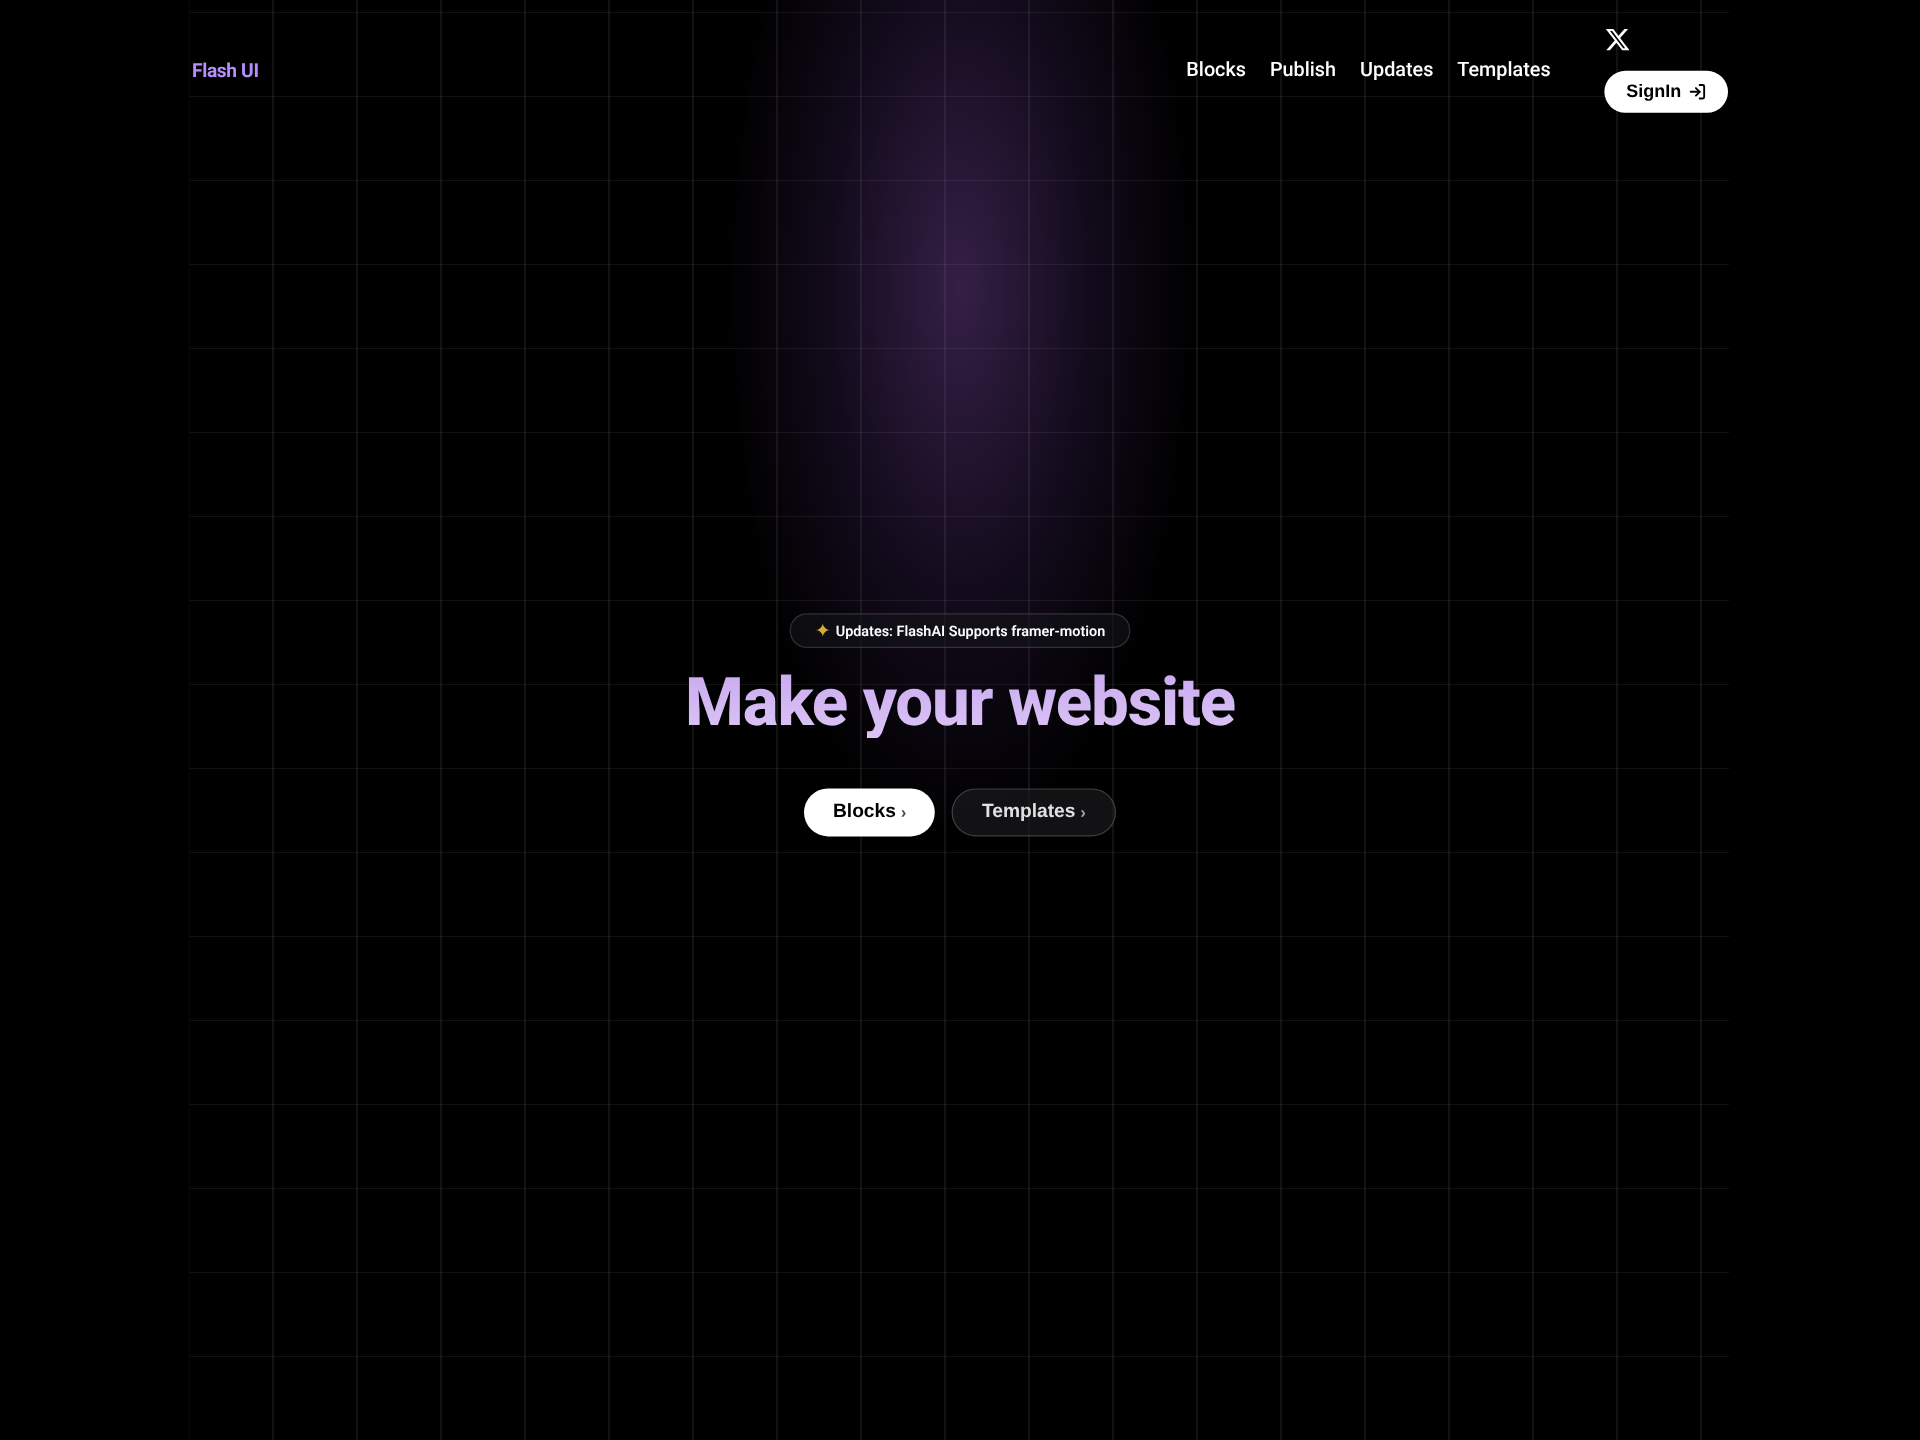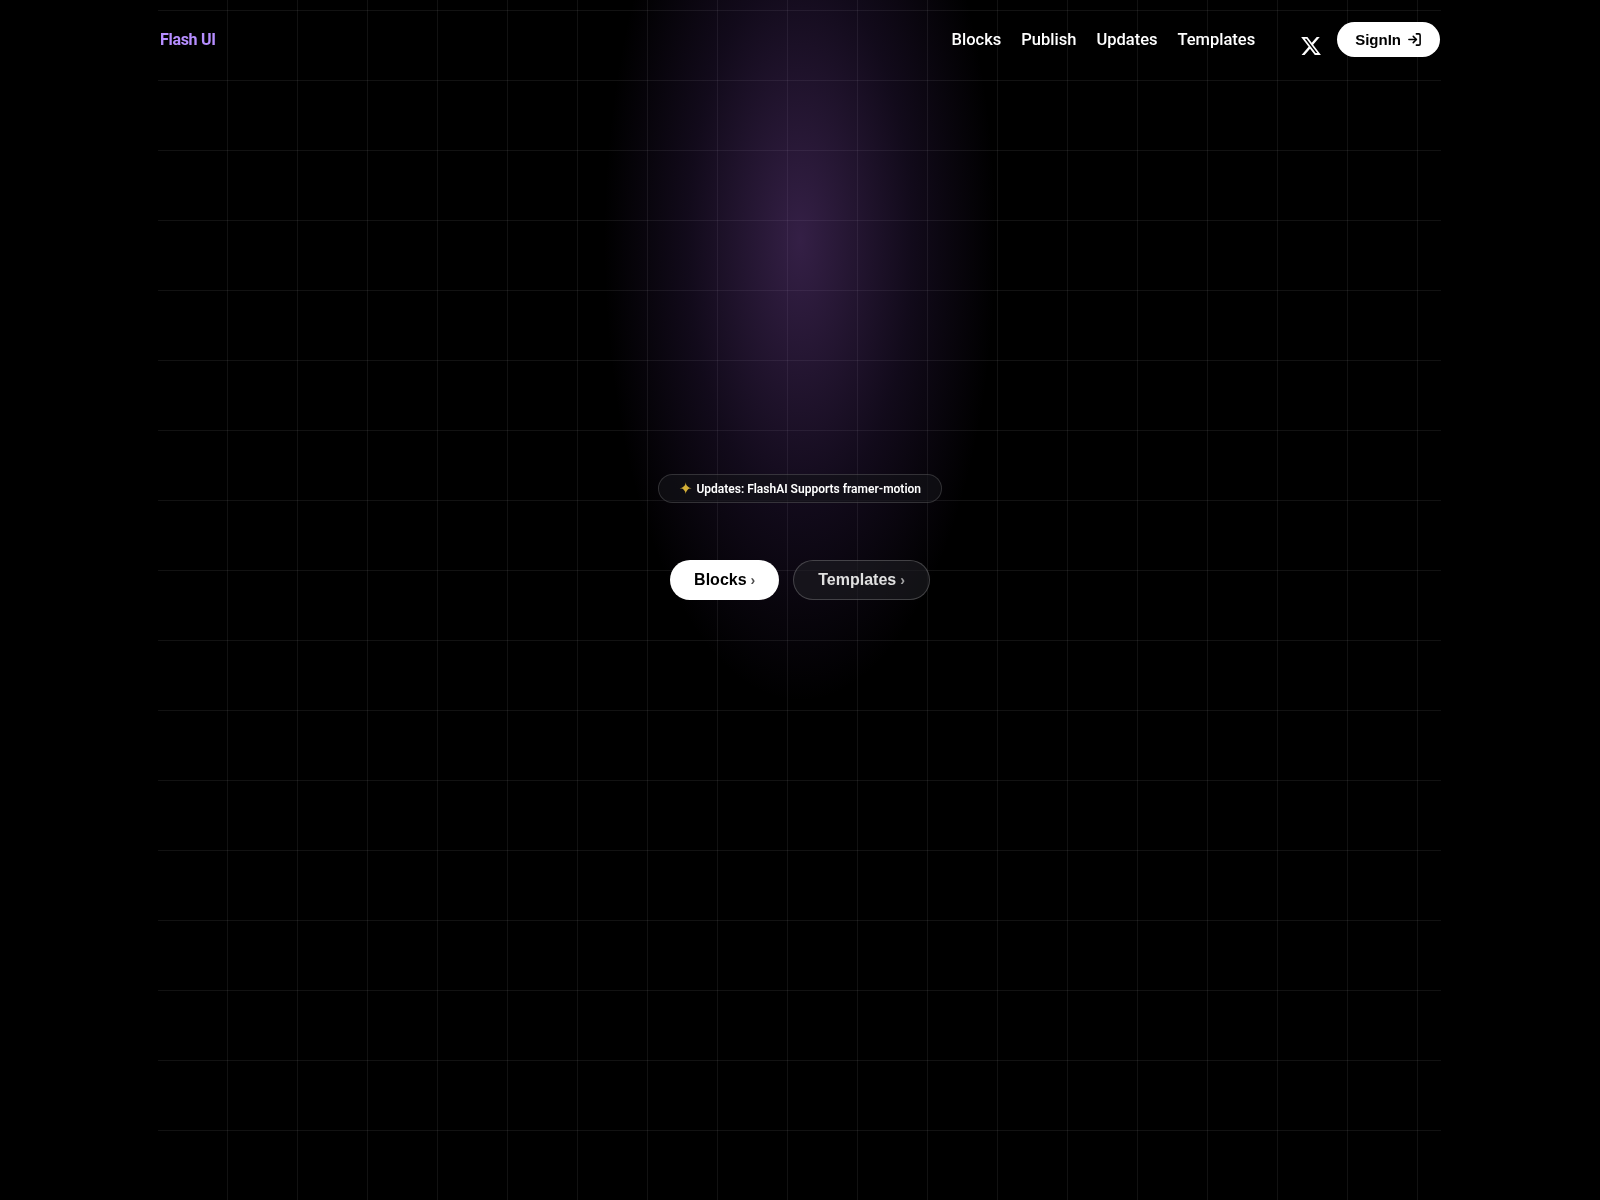--- a/index.html
+++ b/index.html
@@ -72,23 +72,24 @@
     
     .nav-link {
       color: #ffffff;
       font-size: 16.5px;
       font-weight: 500;
       cursor: pointer;
     }
     
     .header-actions {
       display: flex;
-      align-items: flex-end;
+      align-items: flex-start;
       gap: 15px;
       margin-left: 25px;
+      flex-direction: column;
     }
     
     .x-icon {
       width: 22px;
       height: 22px;
       cursor: pointer;
     }
     
     .signin-btn {
       display: flex;
@@ -248,20 +249,21 @@
   </div>
 </header>
 
 <section class="hero">
   <div class="update-badge">
     <span class="sparkle">✦</span>
     <span class="update-text">Updates: FlashAI Supports framer-motion</span>
   </div>
 
   <h1 class="hero-title">
+    <div class="title-line1">Make your website</div>
   </h1>
 
 
   <div class="hero-buttons">
     <button class="btn-primary">
       <span>Blocks</span>
       <span class="chevron">›</span>
     </button>
     <button class="btn-secondary">
       <span>Templates</span>

